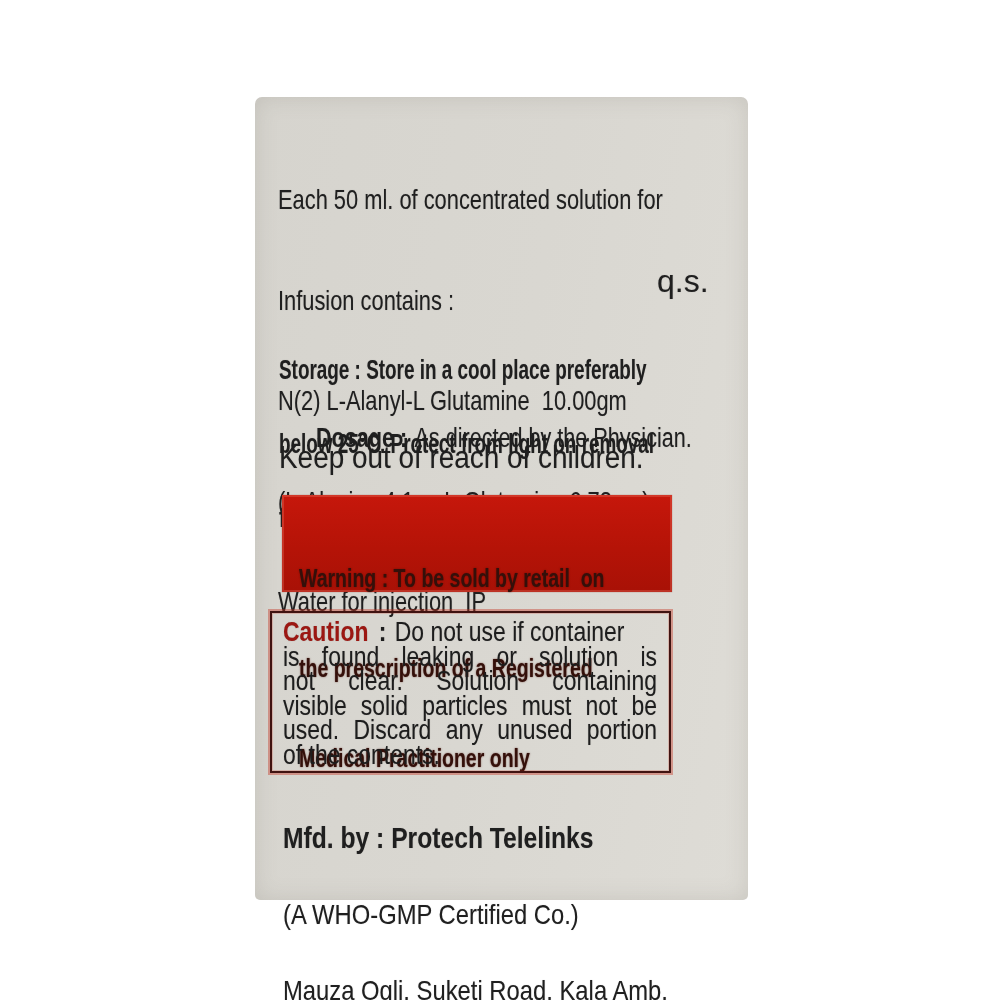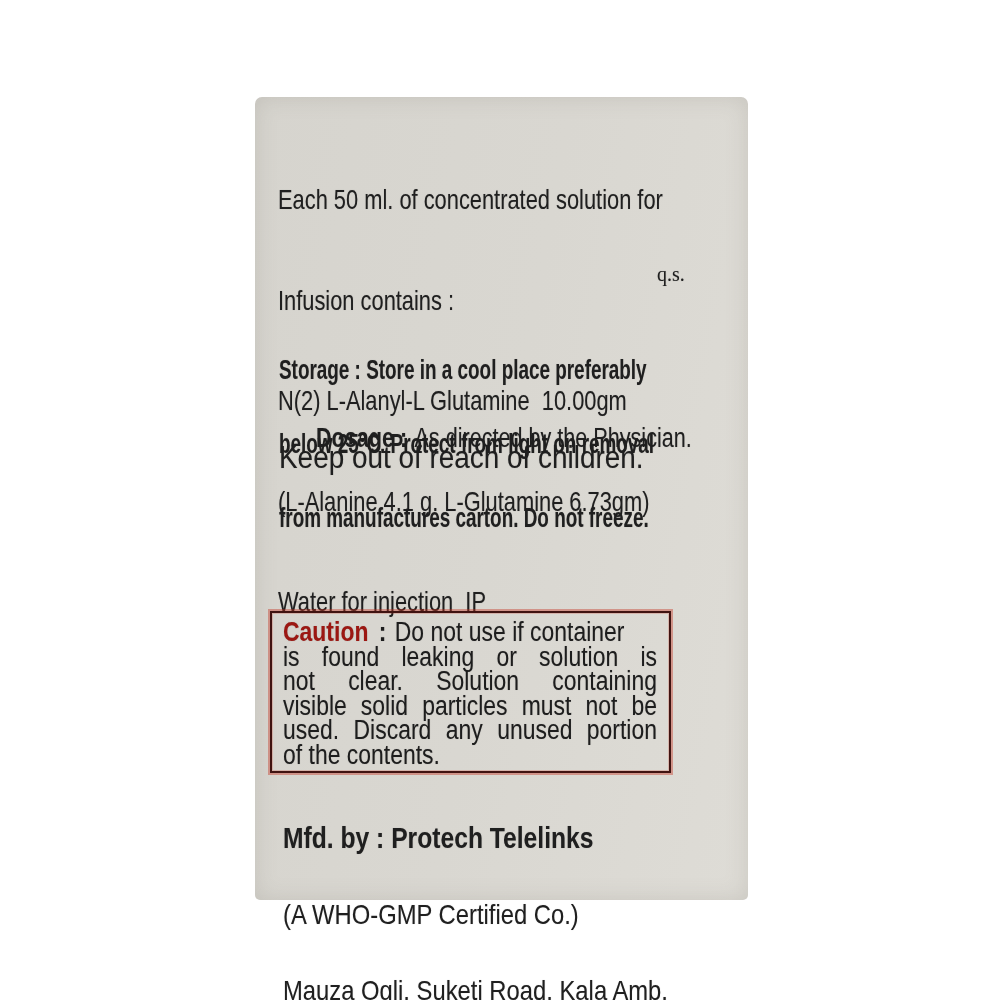--- a/index.html
+++ b/index.html
@@ -30,22 +30,21 @@
     white-space: pre-wrap;
   }
   
   .comp {
     left: 23px; top: 19px; width: 580px;
     font-size: 28px; line-height: 33.5px;
     transform: scaleX(0.78);
   }
   .qs {
     left: 402px; top: 166px;
-    font-size: 20px;
-    font-family: Liberation Serif, serif;
+    font-size: 32px;
   }
   
   .storage {
     left: 24px; top: 211px; width: 640px;
     font-size: 27px; font-weight: bold; line-height: 24.8px;
     transform: scaleX(0.70);
   }
   
   .dosage {
     left: 25px; top: 296px; width: 560px;
@@ -128,20 +127,27 @@
       <div>below 25°C. Protect from light on removal</div>
       <div>from manufactures carton. Do not freeze.</div>
     </div>
 
     <div class="blk dosage">
       <span class="h">Dosage :</span><span class="t">As directed by the Physician.</span>
     </div>
 
     <div class="blk keep">Keep out of reach of children.</div>
 
+    <div class="warning-box">
+      <div class="warning-text">
+        <div>Warning : To be sold by retail  on</div>
+        <div>the prescription of a Registered</div>
+        <div>Medical Practitioner only</div>
+      </div>
+    </div>
 
     <div class="caution-box">
       <div class="caution-inner">
         <div class="cau-line first">
           <span class="cau-head">Caution</span><span class="cau-colon">:</span><span>Do not use if container</span>
         </div>
         <div class="cau-line">is found leaking or solution is</div>
         <div class="cau-line">not clear. Solution containing</div>
         <div class="cau-line">visible solid particles must not be</div>
         <div class="cau-line">used. Discard any unused portion</div>

